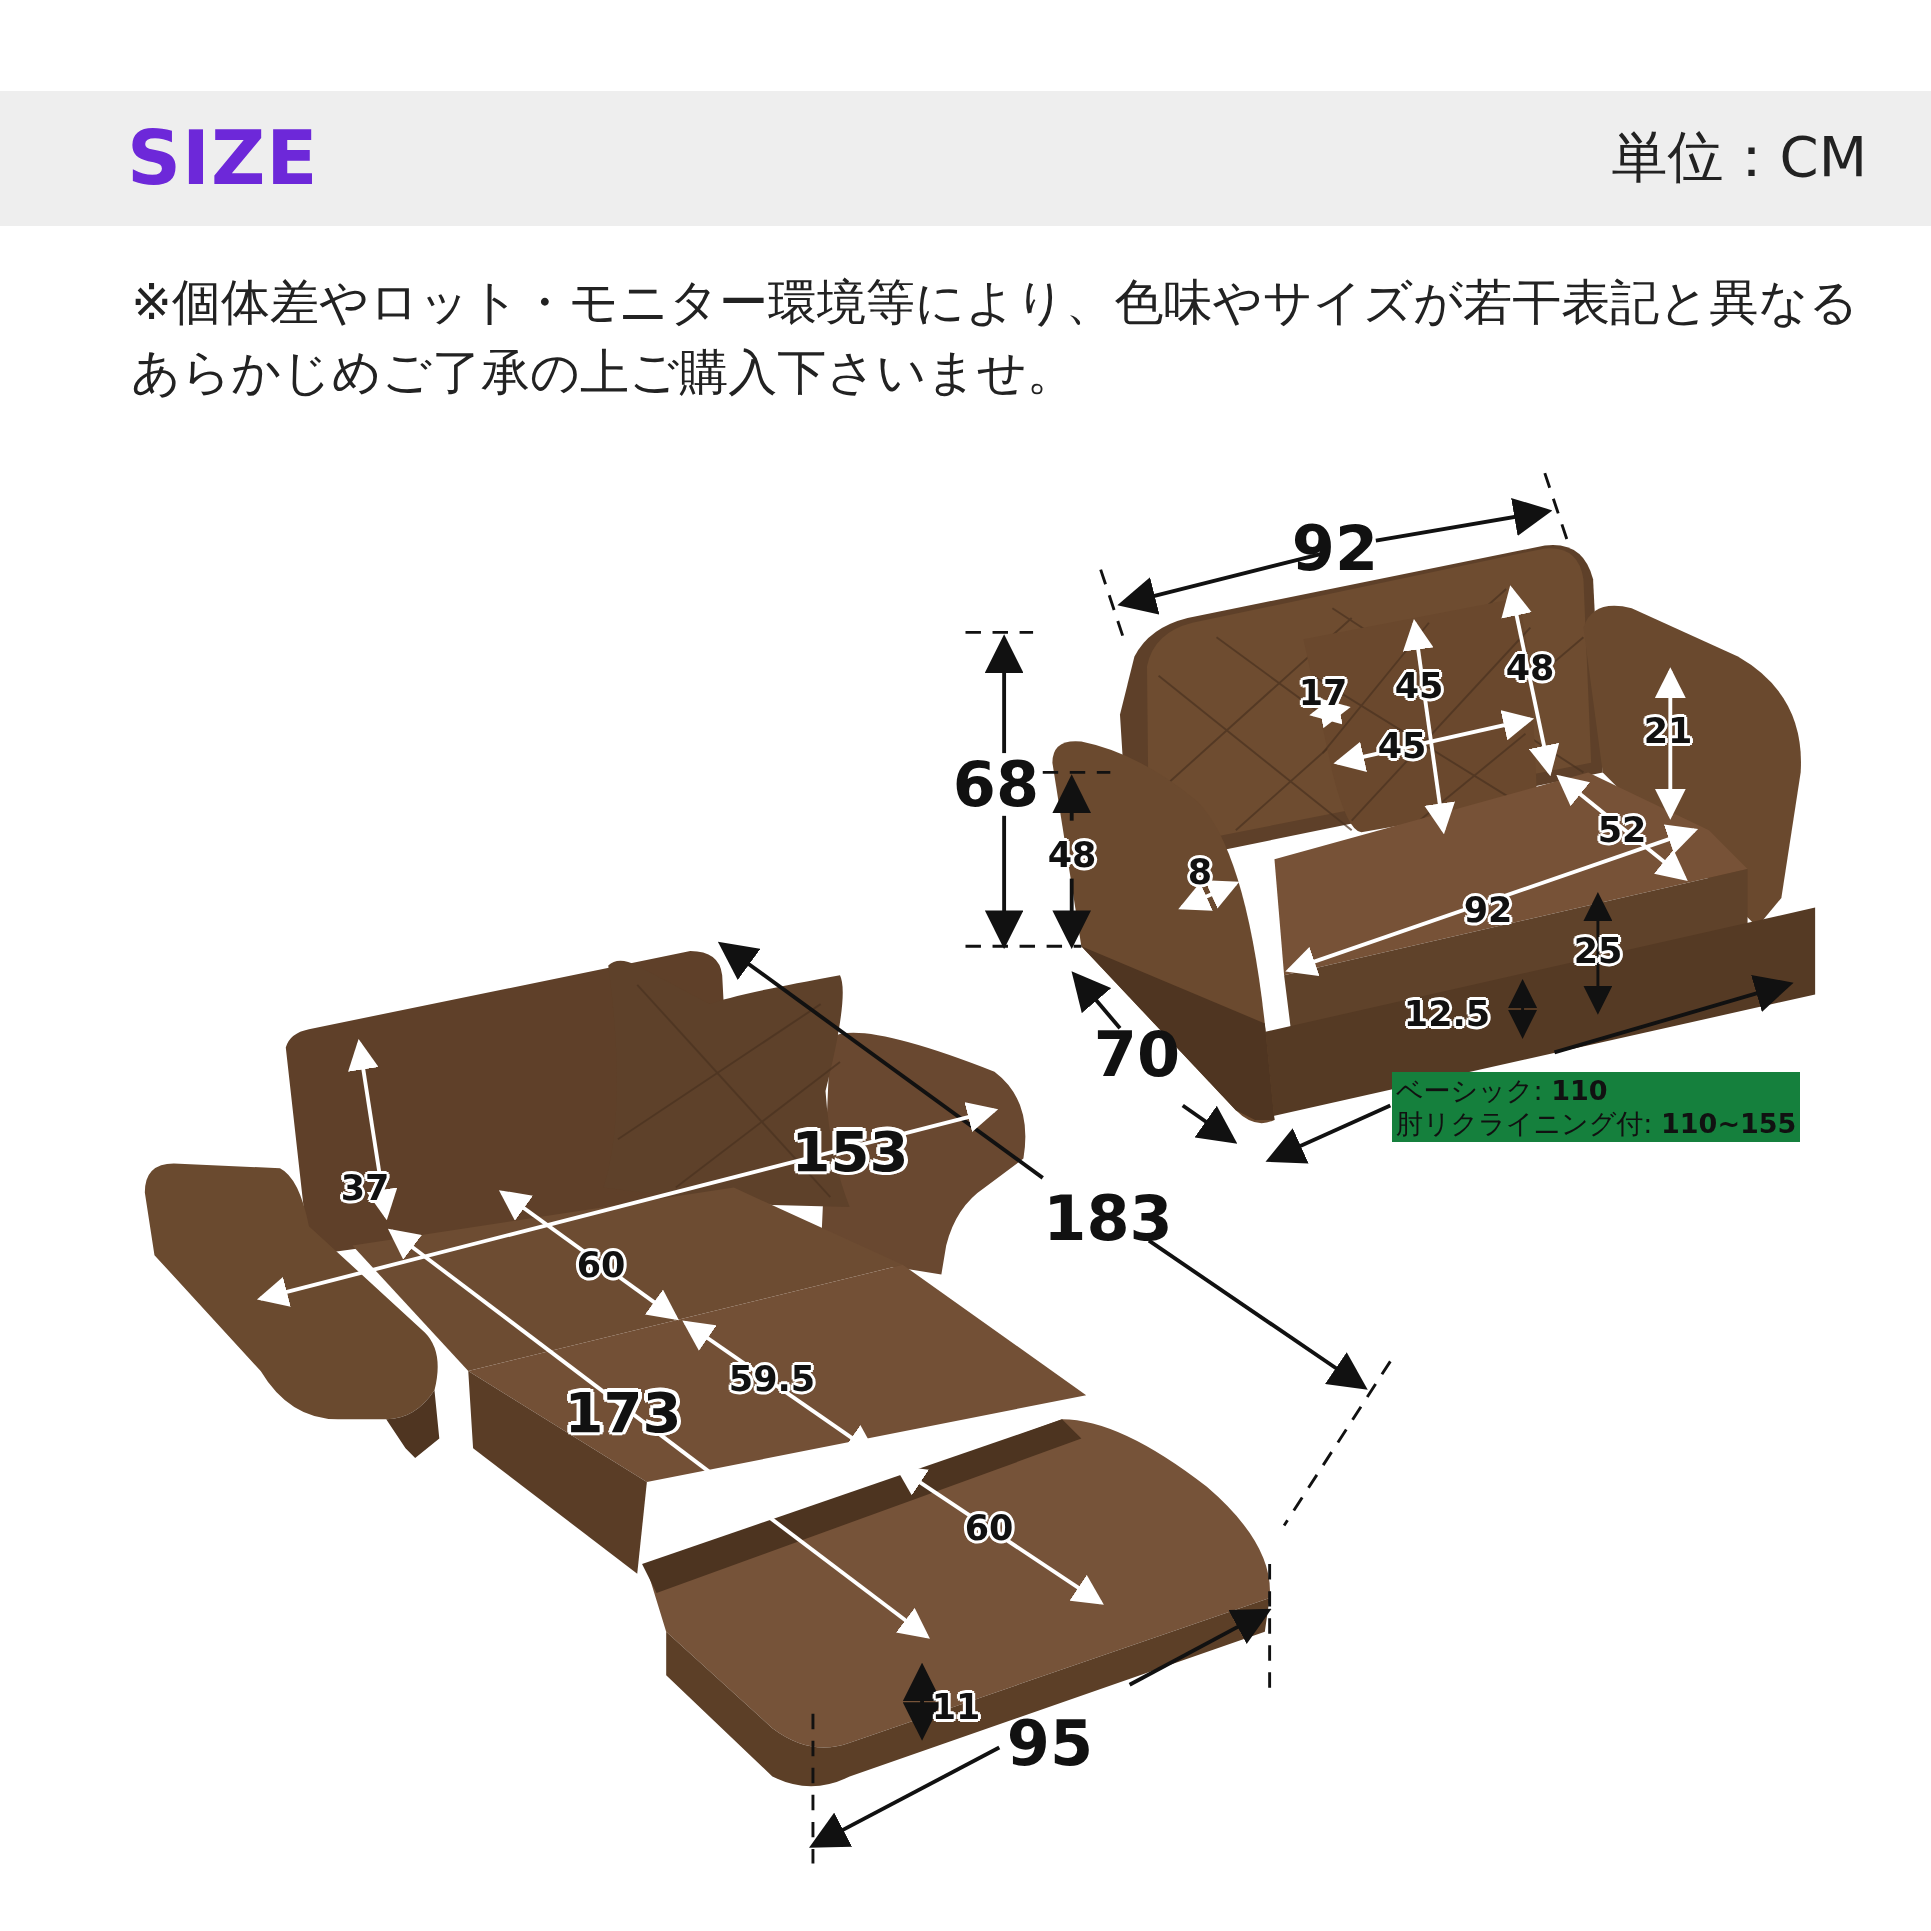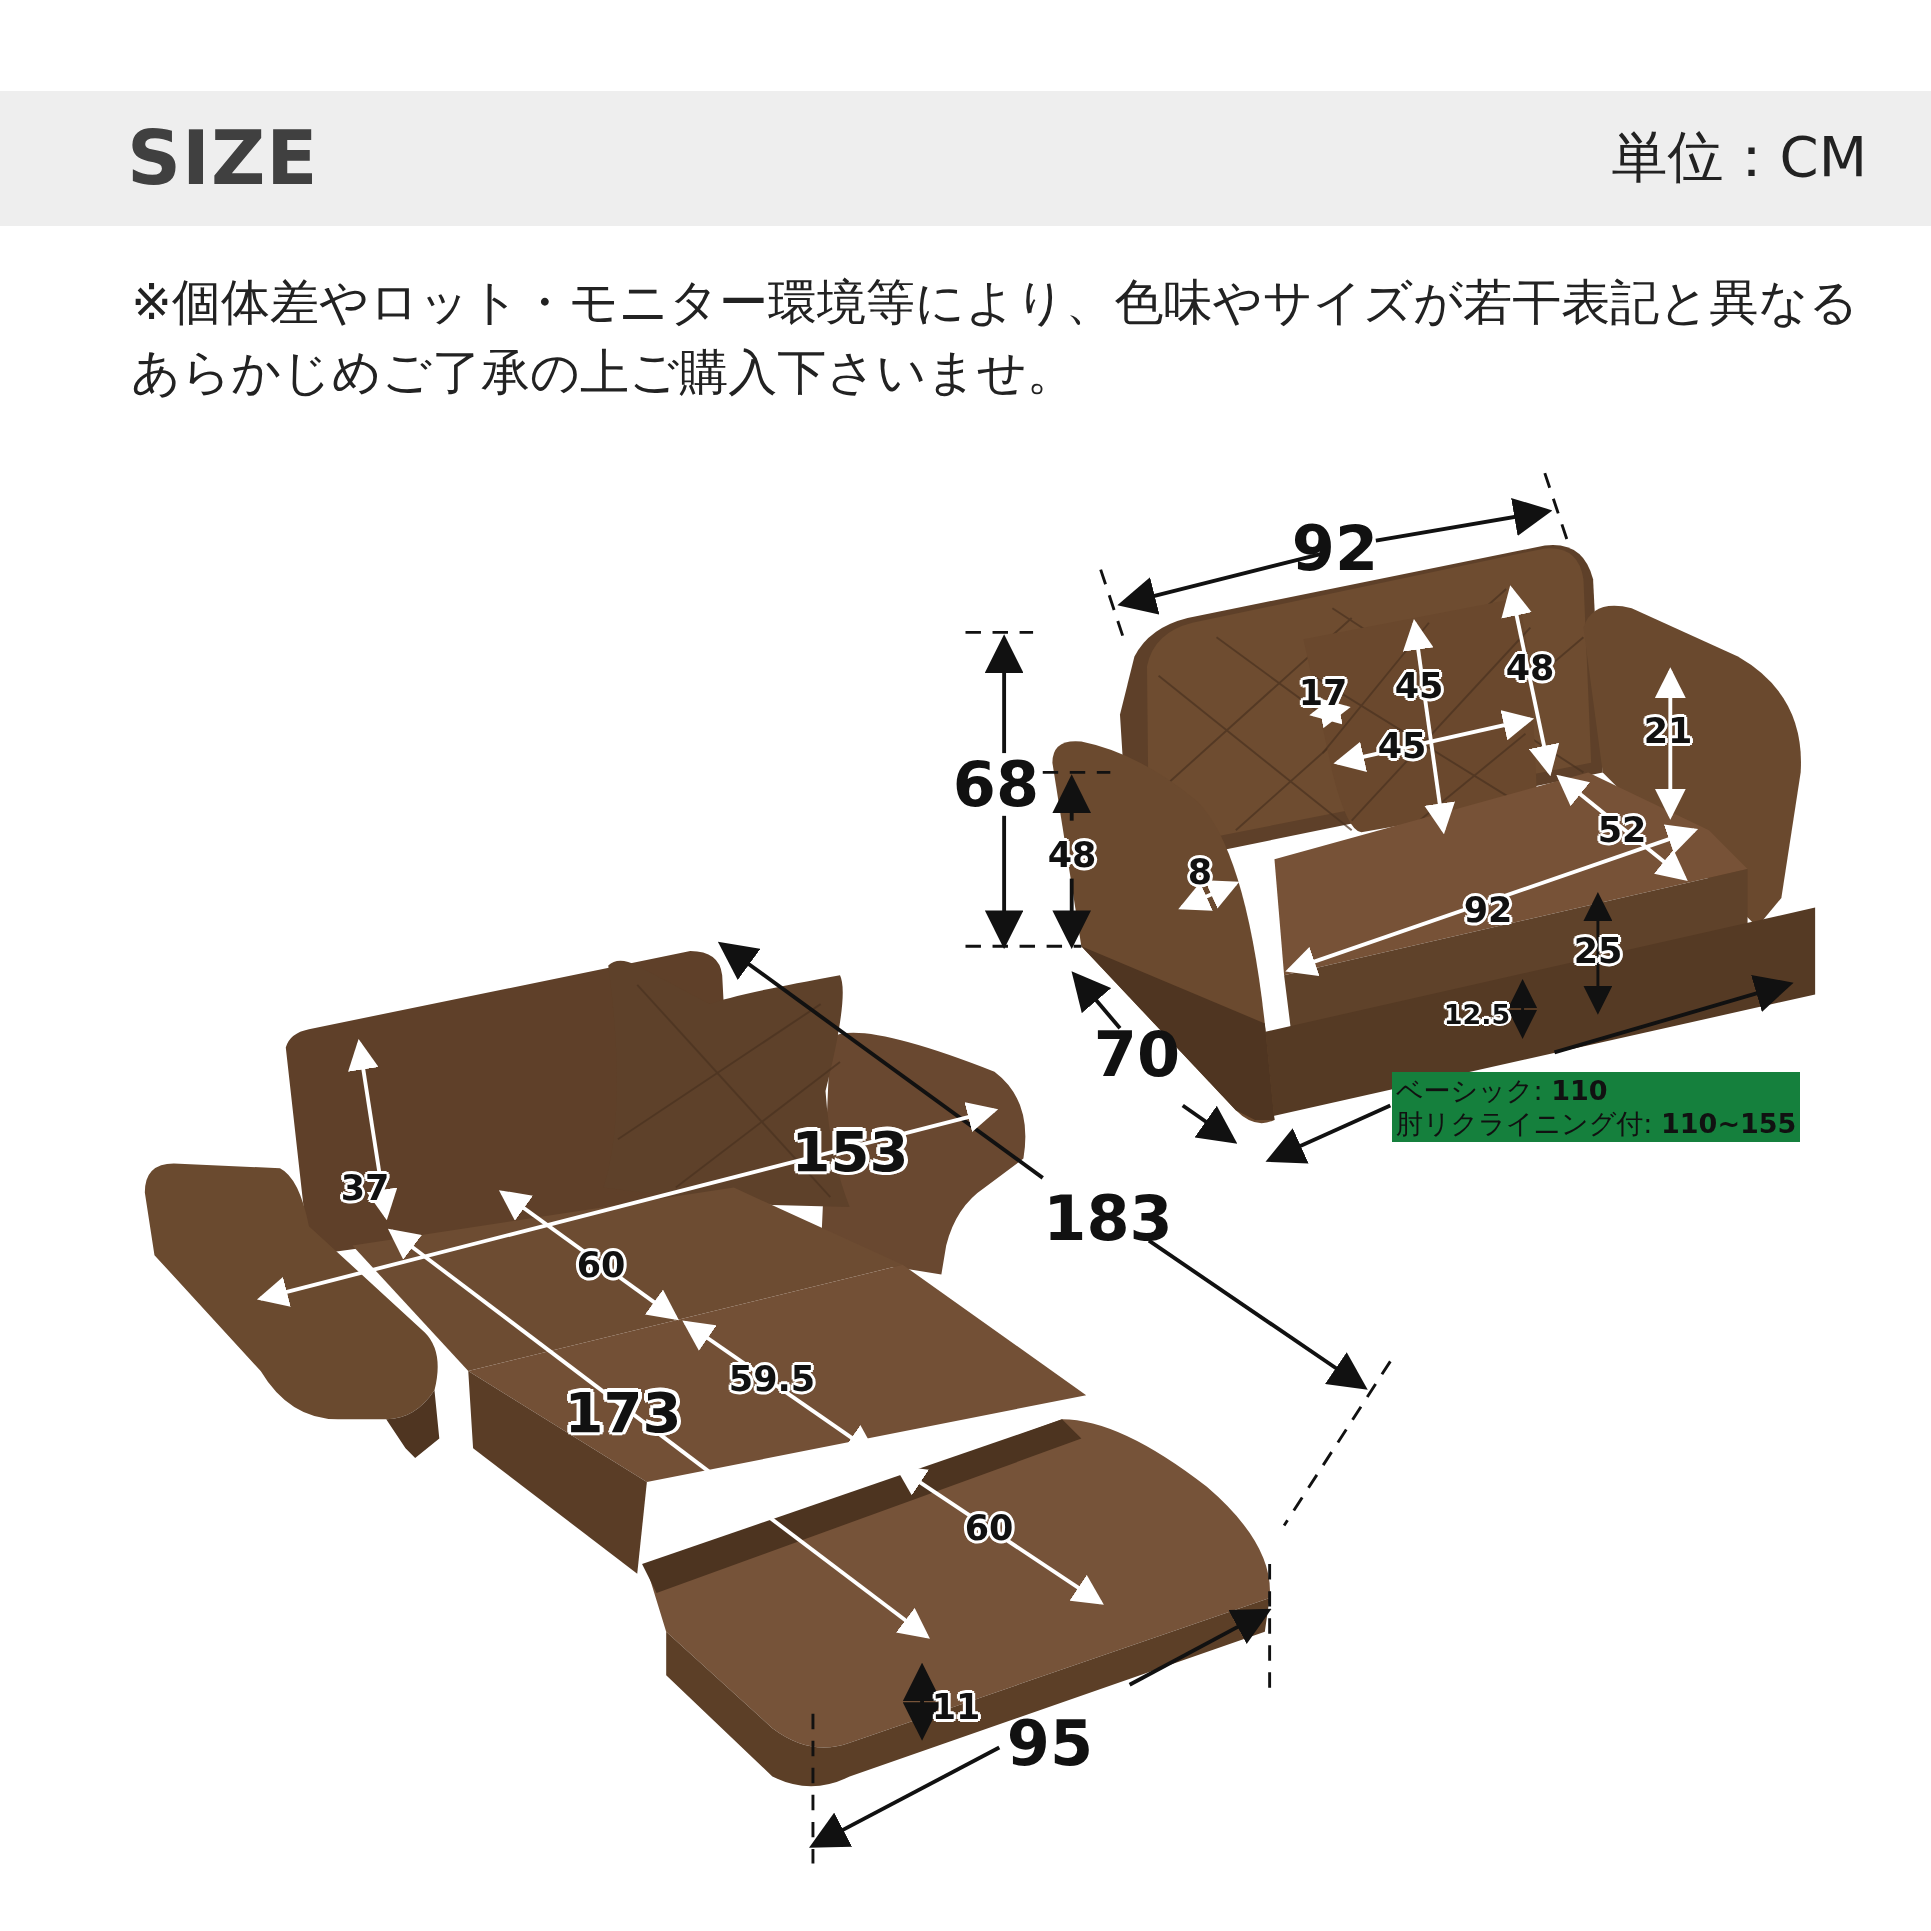--- a/index.html
+++ b/index.html
@@ -1,19 +1,19 @@
 <!DOCTYPE html>
 <html><head>
 <meta charset="utf-8">
 <style>
   html, body { margin:0; padding:0; }
   body { width:1931px; height:1931px; background:#ffffff; position:relative; overflow:hidden;
          font-family:"DejaVu Sans", "Liberation Sans", sans-serif; color:#111; }
   .header { position:absolute; left:0; top:91px; width:1931px; height:135px; background:#eeeeee; }
-  .title { position:absolute; left:127px; top:114px; font-size:75px; font-weight:bold; letter-spacing:1px; color:#404040; }
+  .title { position:absolute; left:127px; top:114px; font-size:75px; font-weight:bold; letter-spacing:1px; color:#6d28d9; }
   .unit { position:absolute; right:64px; top:120px; font-size:56px; color:#222; }
   .notes { position:absolute; left:131px; top:268px; font-size:49px; line-height:70px; color:#222; }
   .notes div { white-space:nowrap; }
   svg.diagram { position:absolute; left:0; top:0; }
   .lbl { position:absolute; font-weight:bold; transform:translate(-50%,-50%); white-space:nowrap; }
   .lbl.big { font-size:62px; color:#111; }
   .lbl.outl { color:#111; font-size:35px;
      text-shadow: 2.9px 0 #fff,-2.9px 0 #fff,0 2.9px #fff,0 -2.9px #fff,1.9px 1.9px #fff,-1.9px -1.9px #fff,1.9px -1.9px #fff,-1.9px 1.9px #fff; }
   .lbl.outl.lg { font-size:56px;
      text-shadow: 3.9px 0 #fff,-3.9px 0 #fff,0 3.9px #fff,0 -3.9px #fff,2.9px 2.9px #fff,-2.9px -2.9px #fff,2.9px -2.9px #fff,-2.9px 2.9px #fff; text-align: center; }
@@ -167,21 +167,21 @@
 <div class="lbl outl" style="left:1072px;top:855px;">48</div>
 <div class="lbl outl" style="left:1200px;top:872px;">8</div>
 <div class="lbl outl" style="left:1323px;top:693px;">17</div>
 <div class="lbl outl" style="left:1419px;top:686px;">45</div>
 <div class="lbl outl" style="left:1402px;top:746px;">45</div>
 <div class="lbl outl" style="left:1530px;top:668px;">48</div>
 <div class="lbl outl" style="left:1668px;top:731px;">21</div>
 <div class="lbl outl" style="left:1622px;top:830px;">52</div>
 <div class="lbl outl" style="left:1488px;top:910px;">92</div>
 <div class="lbl outl" style="left:1598px;top:951px;">25</div>
-<div class="lbl outl" style="left:1477px;top:1014px;font-size:27px;">12.5</div>
+<div class="lbl outl" style="left:1447px;top:1014px;font-size:35px;">12.5</div>
 
 <div class="variants">
   <div><span>ベーシック:</span> <b>110</b></div>
   <div><span>肘リクライニング付:</span> <b>110~155</b></div>
 </div>
 
 <div class="lbl outl" style="left:365px;top:1188px;text-align:right;">37</div>
 <div class="lbl outl lg" style="left:850px;top:1151px;">153</div>
 <div class="lbl big" style="left:1108px;top:1218px;">183</div>
 <div class="lbl outl lg" style="left:623px;top:1412px;">173</div>

